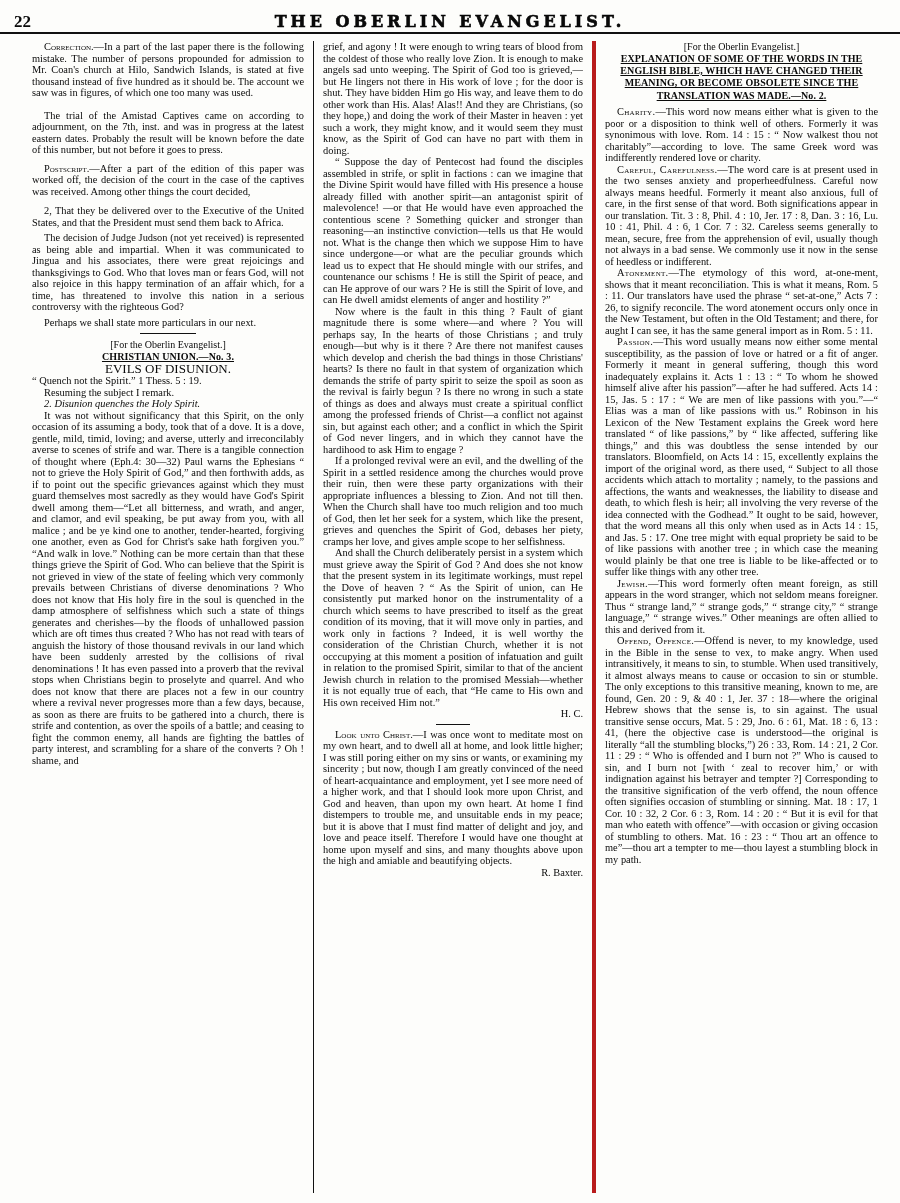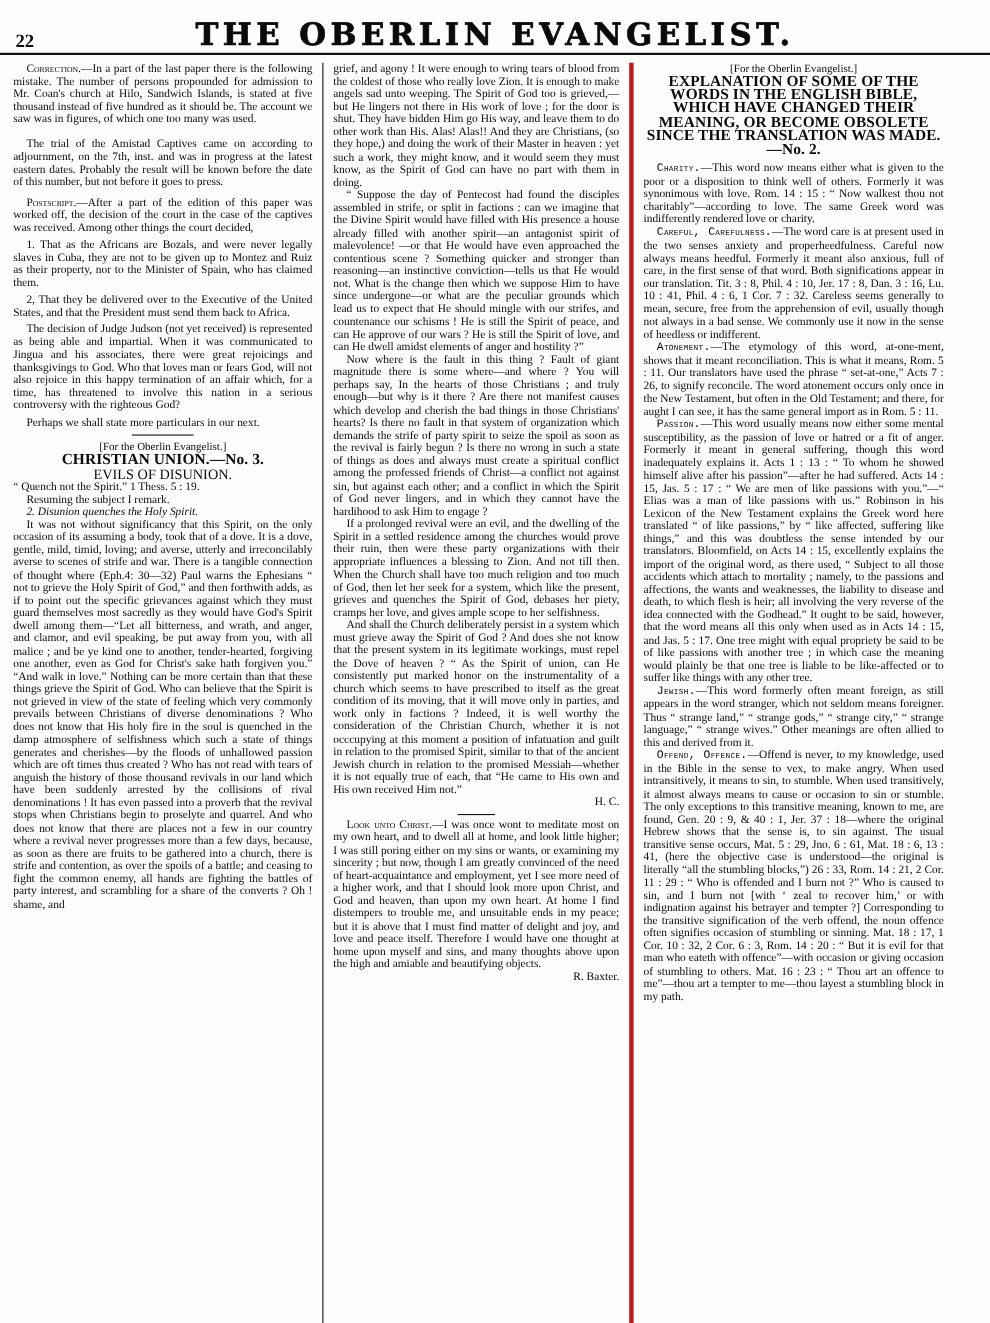--- a/index.html
+++ b/index.html
@@ -21,48 +21,49 @@
     padding: 0;
     box-sizing: border-box;
     background: #fdfdfb;
   }
   
   .masthead {
     display: flex;
     align-items: flex-end;
     padding: 10px 14px 2px 14px;
     border-bottom: 2px solid #111;
-    height: 50px;
+    height: 34px;
     box-sizing: border-box;
   }
   .folio {
     font-family: "Liberation Serif", serif;
     font-weight: bold;
     font-size: 17px;
     width: 34px;
     letter-spacing: 0px;
     line-height: 1;
   }
   .masthead-title {
     flex: 1;
     text-align: center;
     font-family: "DejaVu Serif", serif;
     font-weight: bold;
-    font-size: 28px;
+    font-size: 16px;
     letter-spacing: 4px;
     line-height: 1;
     -webkit-text-stroke: 0.6px #000;
     padding-right: 34px;
   }
   
   .columns {
     display: flex;
     padding: 7px 12px 8px 12px;
     box-sizing: border-box;
     height: 1167px;
+    margin-left: 20px;
   }
   .col {
     width: 282px;
     box-sizing: border-box;
     font-size: 10.4px;
     line-height: 11.5px;
     text-align: justify;
     hyphens: auto;
     -webkit-hyphens: auto;
   }
@@ -110,28 +111,28 @@
   .boxhead {
     text-align: center;
     text-indent: 0;
     font-size: 10px;
     line-height: 11.6px;
   }
   .title-block {
     text-align: center;
     text-indent: 0;
     font-weight: bold;
-    font-size: 14px;
+    font-size: 10px;
     line-height: 12.4px;
     letter-spacing: 0.1px;
+    text-decoration: underline;
   }
   .entry-word {
     font-variant: small-caps;
     letter-spacing: 0.3px;
-    font-family: Liberation Mono, monospace;
   }
 </style>
 </head>
 <body>
 
 <div class="page">
 
   <div class="masthead">
     <div class="folio">22</div>
     <div class="masthead-title">THE OBERLIN EVANGELIST.</div>
@@ -141,21 +142,20 @@
 
     <div class="col col-1">
 
       <p><span class="sc">Correction.</span><span>—In a part of the last paper there is the following mistake. The number of persons propounded for admission to Mr. Coan's church at Hilo, Sandwich Islands, is stated at five thousand instead of five hundred as it should be. The account we saw was in figures, of which one too many was used.</span></p>
       <div class="gap-sm"></div>
       <div class="gap"></div>
       <p><span>The trial of the Amistad Captives came on according to adjournment, on the 7th, inst. and was in progress at the latest eastern dates. Probably the result will be known before the date of this number, but not before it goes to press.</span></p>
       <div class="gap"></div>
       <p><span class="sc">Postscript.</span><span>—After a part of the edition of this paper was worked off, the decision of the court in the case of the captives was received. Among other things the court decided,</span></p>
       <div class="gap-sm"></div>
-      <p><span>1. That as the Africans are Bozals, and were never legally slaves in Cuba, they are not to be given up to Montez and Ruiz as their property, nor to the Minister of Spain, who has claimed them.</span></p>
       <div class="gap-sm"></div>
       <p><span>2, That they be delivered over to the Executive of the United States, and that the President must send them back to Africa.</span></p>
       <div class="gap-sm"></div>
       <p><span>The decision of Judge Judson (not yet received) is represented as being able and impartial. When it was communicated to Jingua and his associates, there were great rejoicings and thanksgivings to God. Who that loves man or fears God, will not also rejoice in this happy termination of an affair which, for a time, has threatened to involve this nation in a serious controversy with the righteous God?</span></p>
       <div class="gap-sm"></div>
       <p><span>Perhaps we shall state more particulars in our next.</span></p>
 
       <div class="rule-short"></div>
 
       <p class="boxhead">[For the Oberlin Evangelist.]</p>

